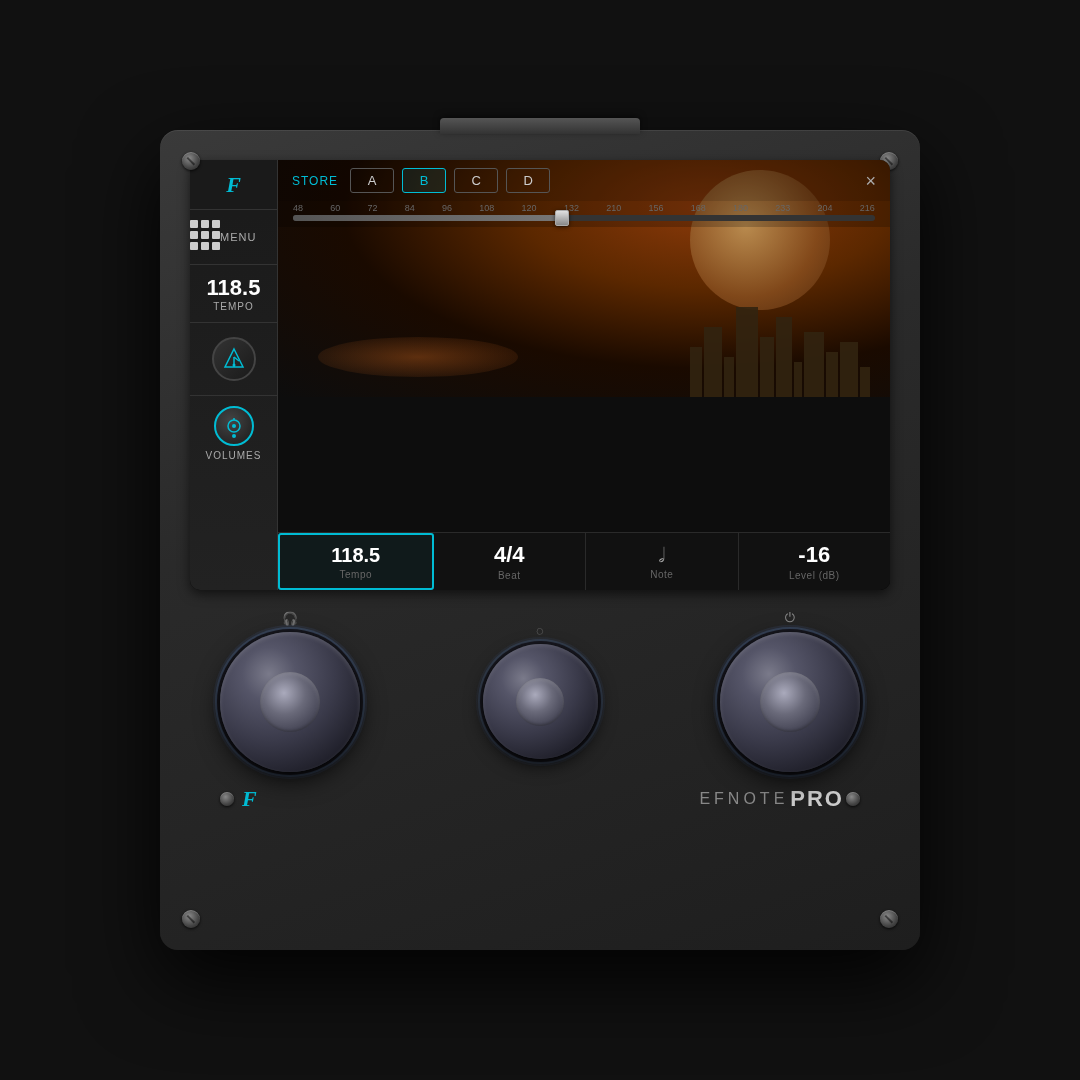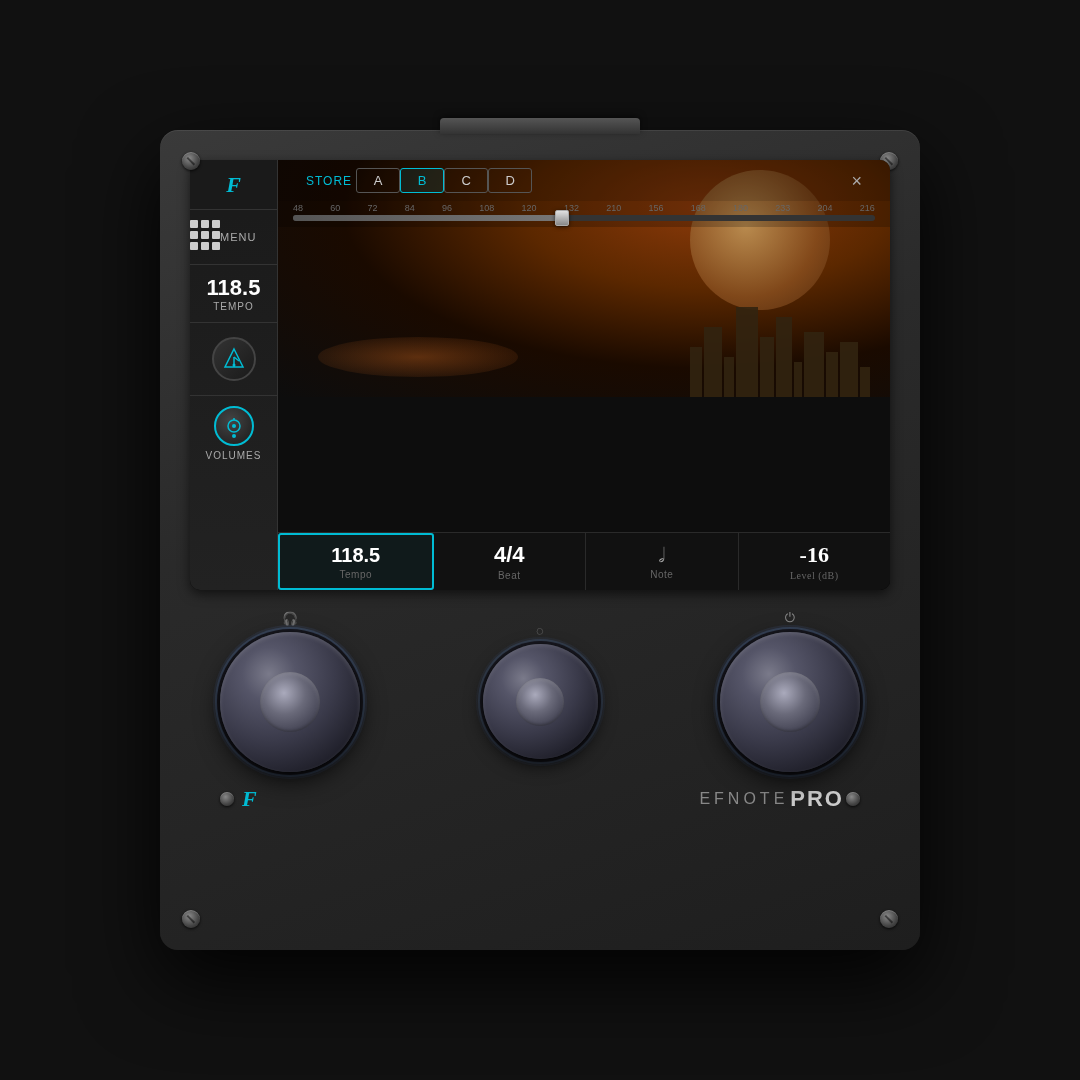--- a/index.html
+++ b/index.html
@@ -257,23 +257,24 @@
       gap: 2px;
     }
     .building {
       background: rgba(50,35,15,0.9);
     }
 
     
     .controls-bar {
       position: relative;
       z-index: 2;
-      padding: 8px 28px;
-      display: flex;
-      align-items: center;
+      padding: 8px 14px;
+      display: flex;
+      align-items: center;
+      gap: 8px;
       background: rgba(0,0,0,0.3);
     }
     .store-label {
       color: #00bcd4;
       font-size: 12px;
       letter-spacing: 1px;
       margin-right: 4px;
     }
     .preset-btn {
       min-width: 44px;
@@ -356,21 +357,21 @@
     }
     .info-cell {
       flex: 1;
       display: flex;
       flex-direction: column;
       align-items: center;
       justify-content: center;
       padding: 10px 6px 8px;
       border-right: 1px solid #2a2a2a;
     }
-    .info-cell:last-child { border-right: none; font-family: Liberation Serif, serif; }
+    .info-cell:last-child { border-right: none; }
     .info-cell.highlighted {
       border: 2px solid #00bcd4;
       border-radius: 3px;
       background: rgba(0,188,212,0.05);
     }
     .info-value {
       color: #ffffff;
       font-size: 22px;
       font-weight: bold;
       line-height: 1;

